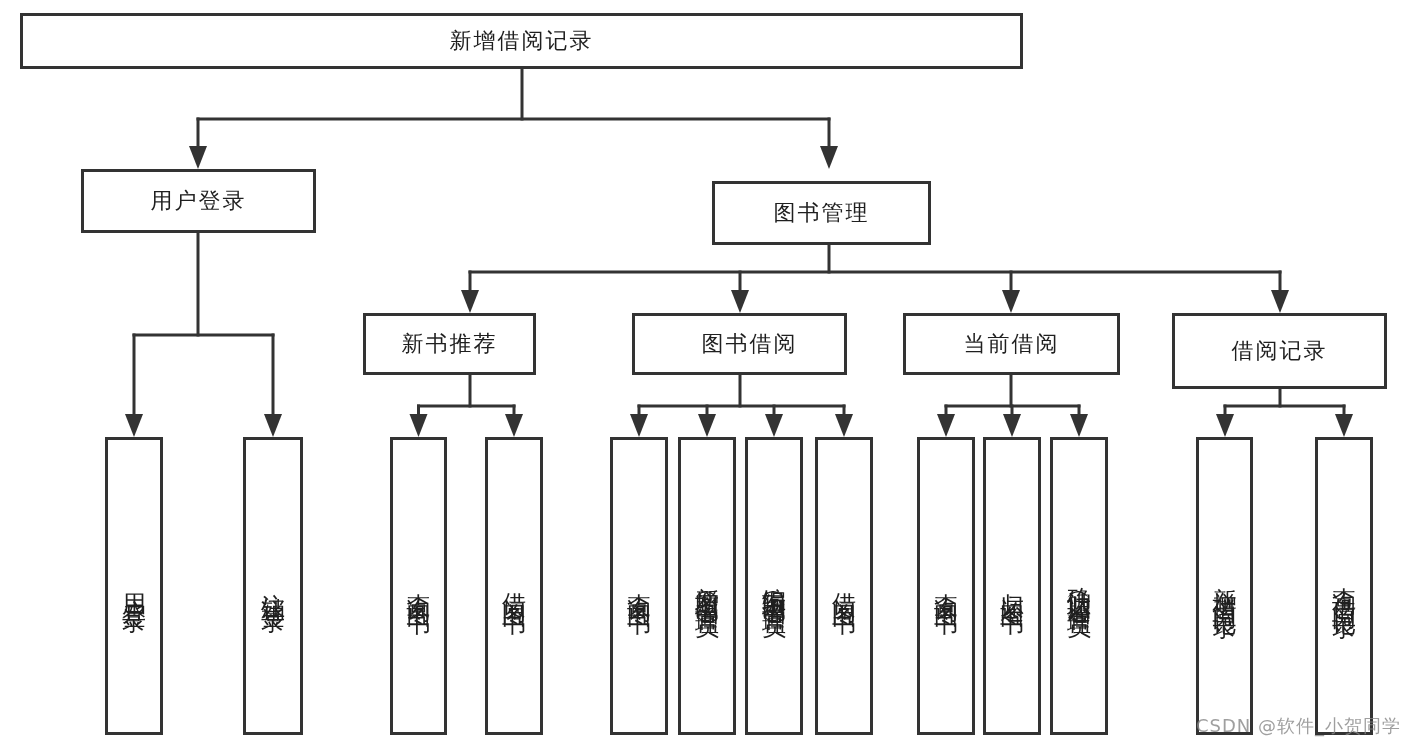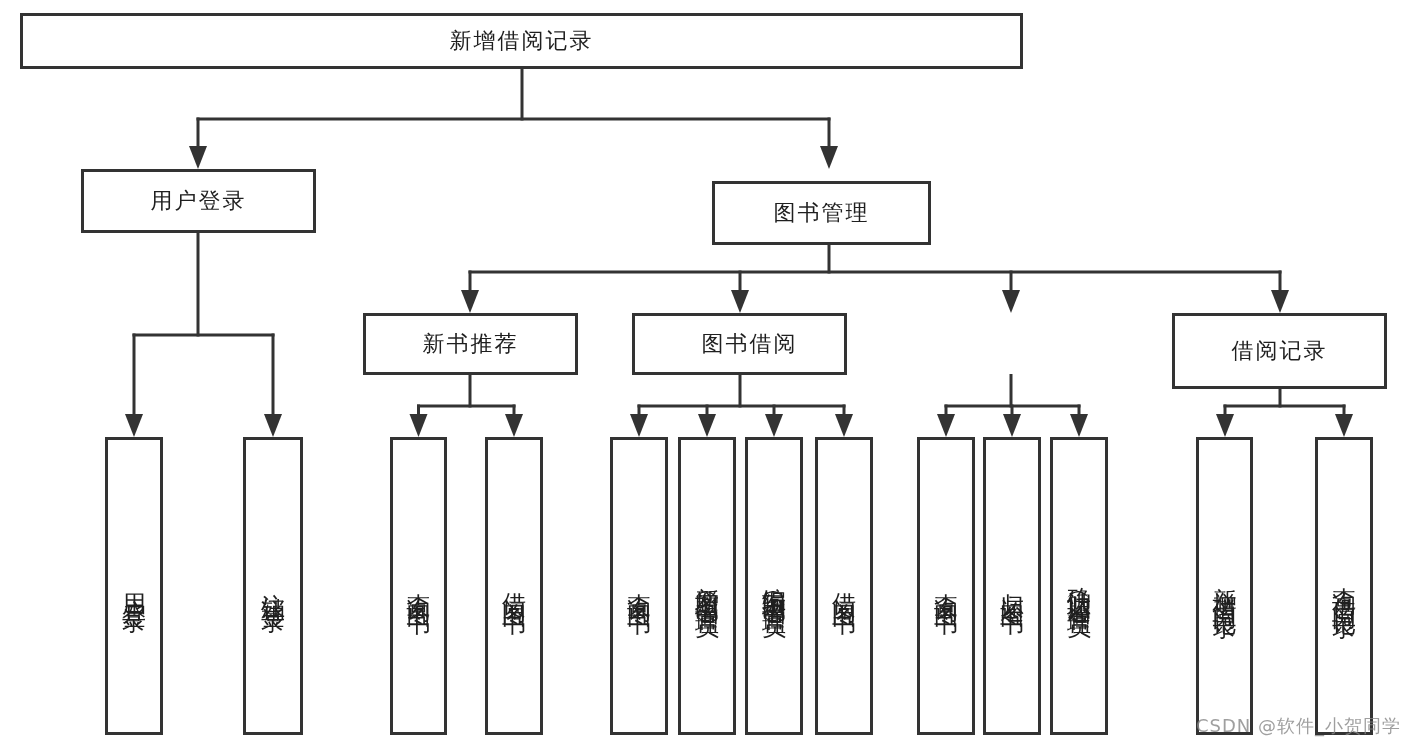--- a/index.html
+++ b/index.html
@@ -108,22 +108,23 @@
       <polygon points="1216,414 1234,414 1225,437"></polygon>
       <polygon points="1335,414 1353,414 1344,437"></polygon>
     </g>
   </svg>
 
   <div class="hbox" style="left:20px; top:13px; width:1003px; height:56px;">新增借阅记录</div>
 
   <div class="hbox" style="left:81px; top:169px; width:235px; height:64px;">用户登录</div>
   <div class="hbox" style="left:712px; top:169px; width:219px; height:64px;margin-top:12px;">图书管理</div>
 
-  <div class="hbox" style="left:363px; top:313px; width:215px; height:62px;">新书推荐</div>
+  <div class="hbox" style="left:363px; top:313px; width:173px; height:62px;">新书推荐</div>
   <div class="hbox" style="left:632px; top:313px; width:215px; height:62px;padding-left:20px;">图书借阅</div>
+  <div class="hbox" style="left:903px; top:313px; width:217px; height:62px;">当前借阅</div>
   <div class="hbox" style="left:1172px; top:313px; width:215px; height:76px;">借阅记录</div>
 
   <div class="vbox" style="left:105px; width:58px;">用户登录</div>
   <div class="vbox" style="left:243px; width:60px;">注销登录</div>
 
   <div class="vbox" style="left:390px; width:57px;">查询图书</div>
   <div class="vbox" style="left:485px; width:58px;">借阅图书</div>
 
   <div class="vbox" style="left:610px; width:58px;">查询图书</div>
   <div class="vbox" style="left:678px; width:58px; letter-spacing:4px;">新增图书（管理员）</div>

